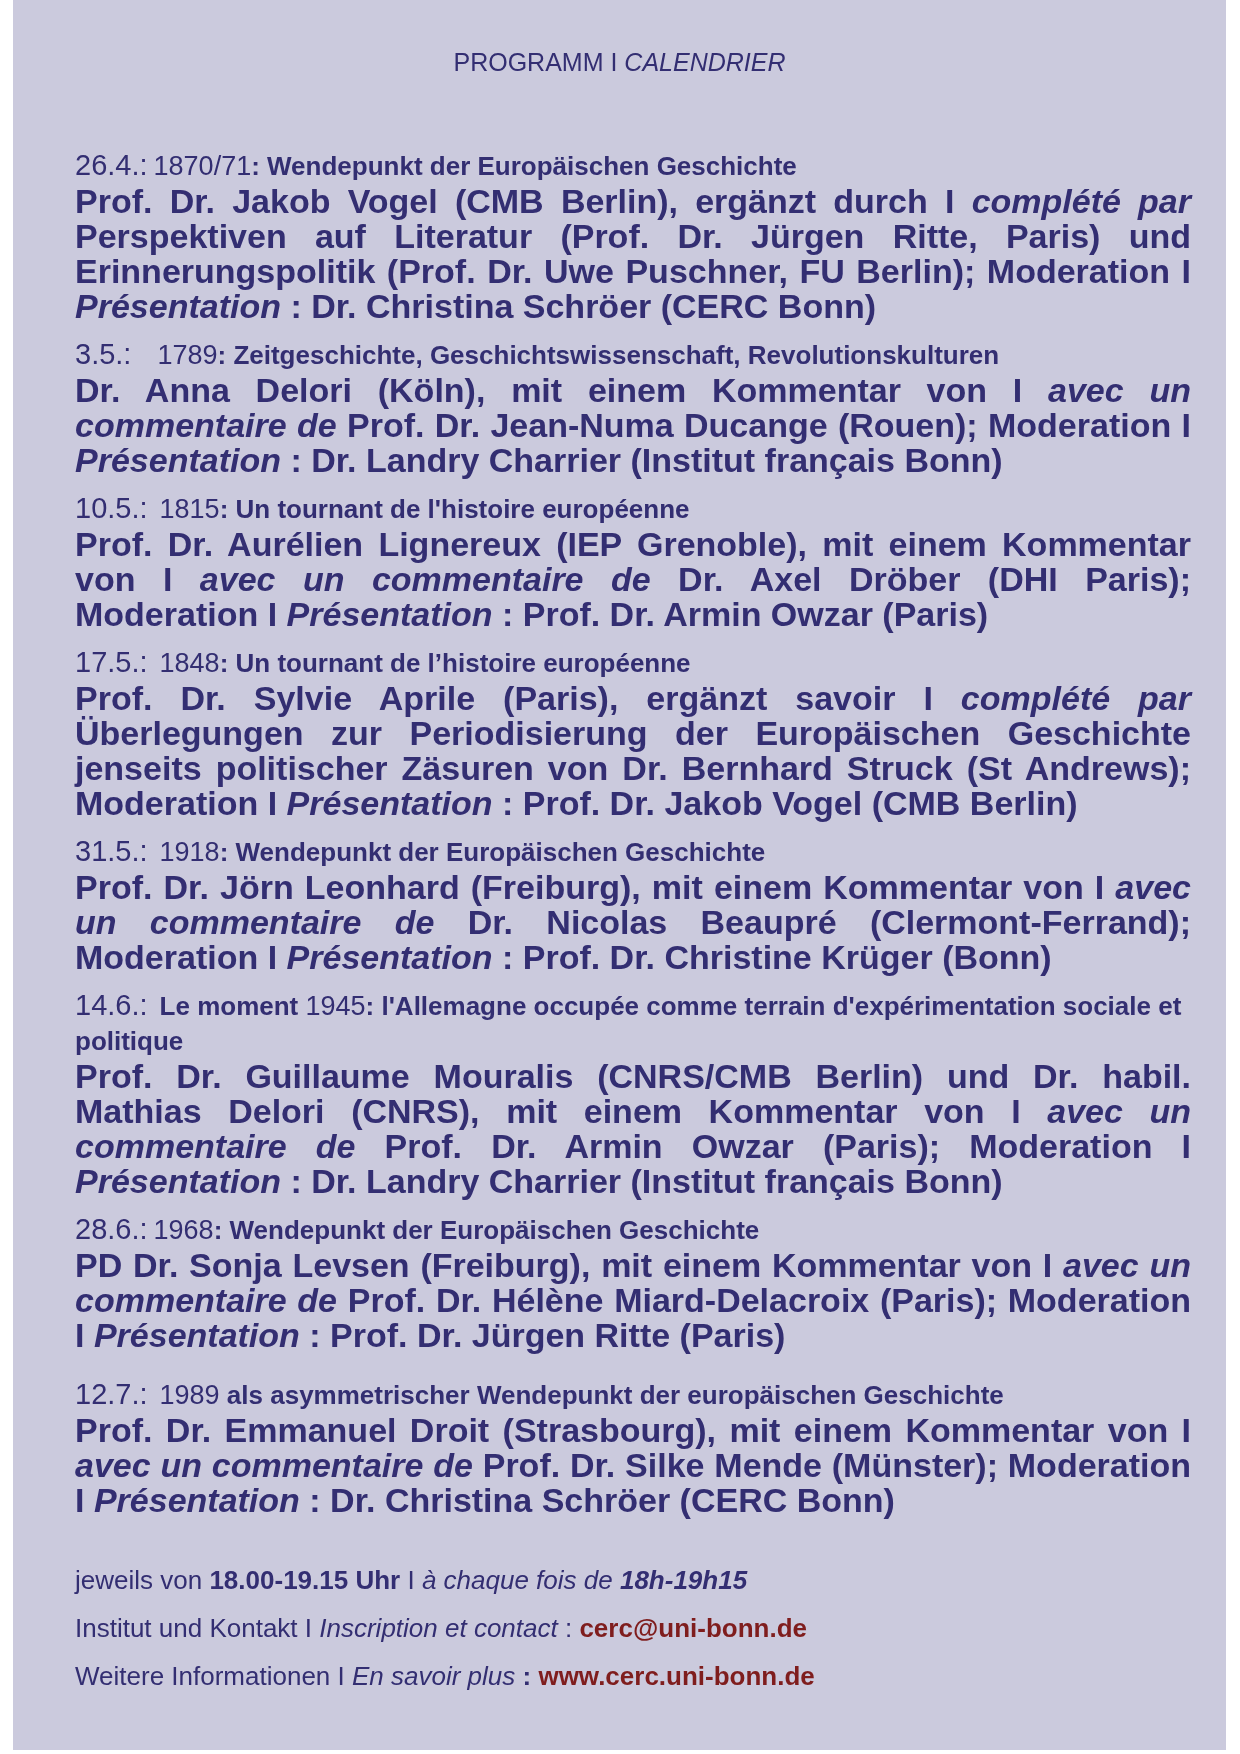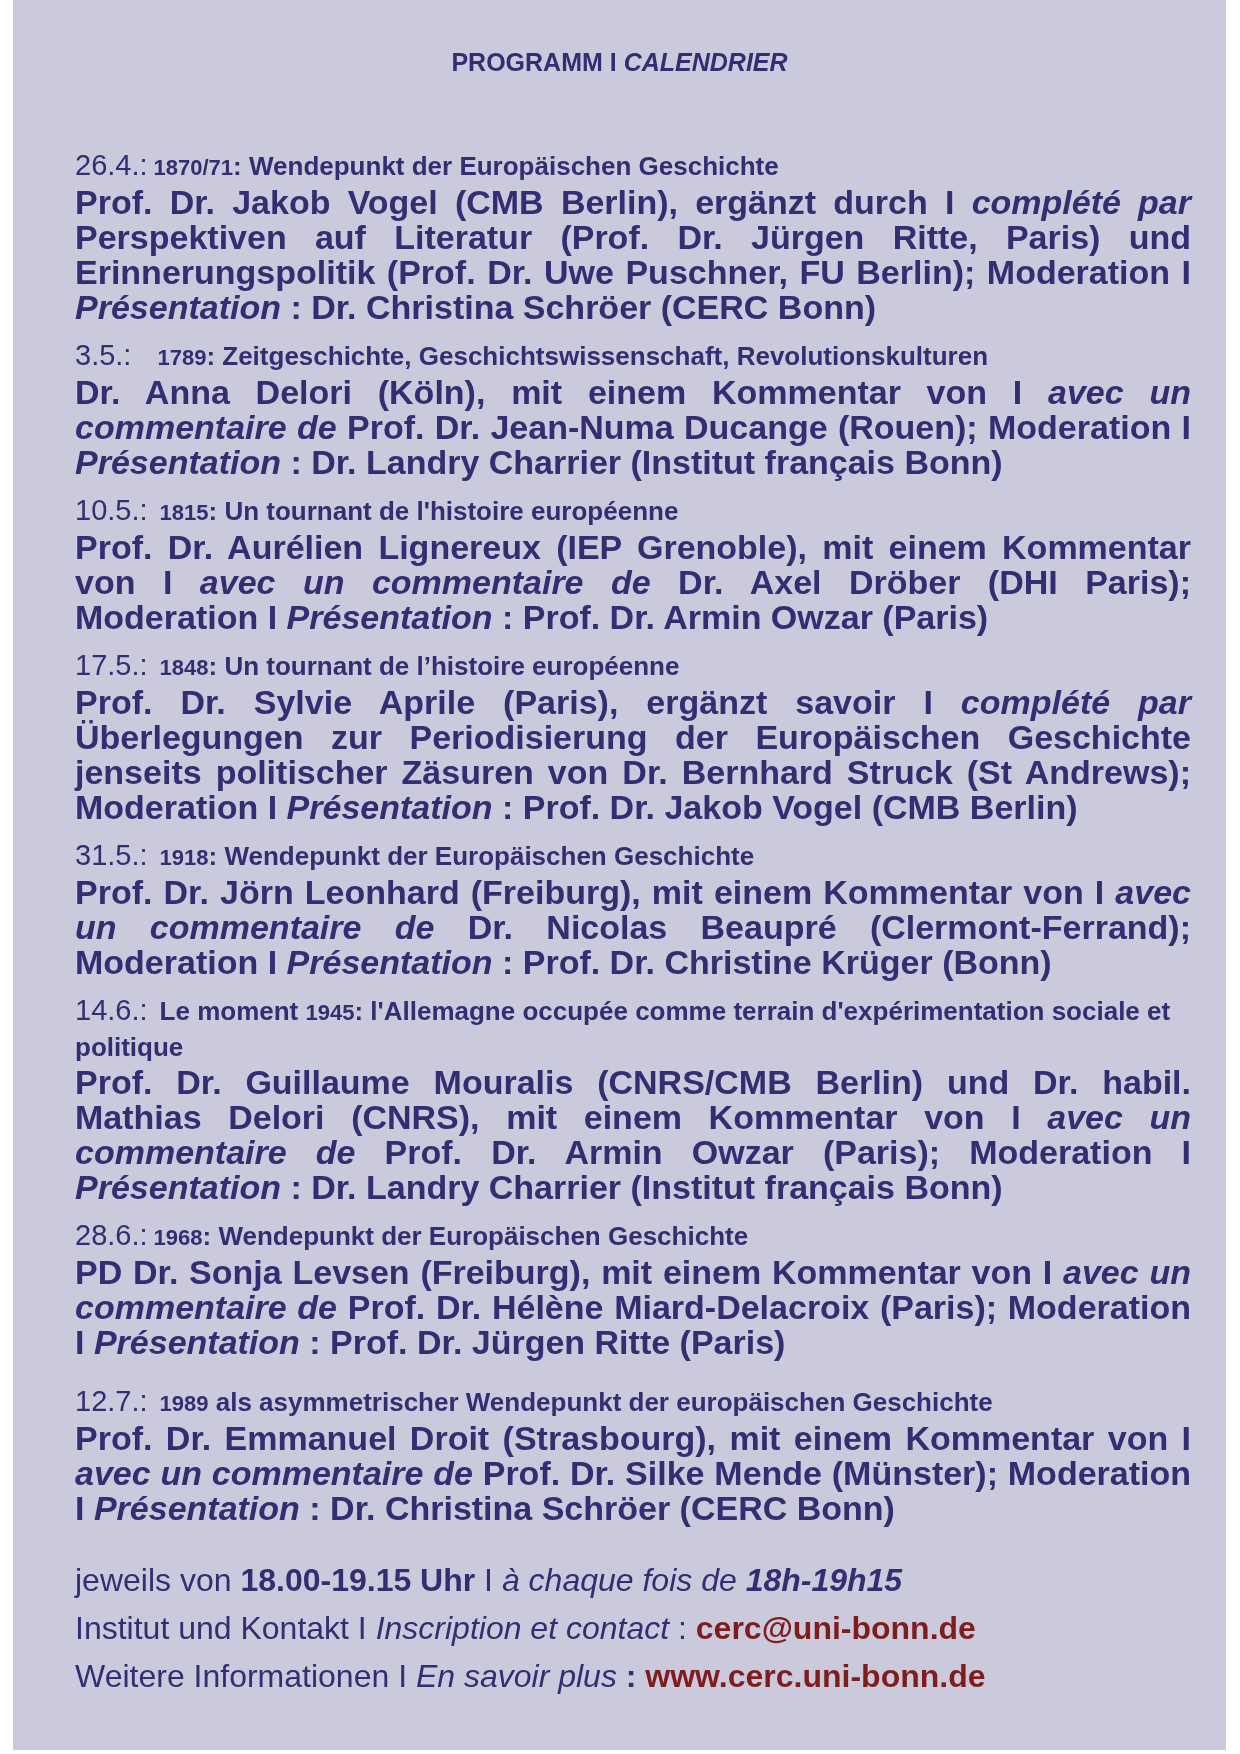--- a/index.html
+++ b/index.html
@@ -23,21 +23,21 @@
       color: #332e72;
       font-family: "Liberation Sans", "DejaVu Sans", sans-serif;
     }
     .page-title {
       position: absolute;
       top: 48px;
       left: 0;
       width: 100%;
       text-align: center;
       font-size: 25px;
-      font-weight: bold;
+      font-weight: normal;
       letter-spacing: 0px;
       font-stretch: condensed;
     }
     .page-title .fr { font-style: italic; }
     .events {
       position: absolute;
       left: 62px;
       top: 148px;
       width: 1116px;
     }
@@ -48,39 +48,39 @@
     .event-head {
       font-size: 26px;
       line-height: 35px;
       font-weight: bold;
     }
     .event-head .date {
       font-weight: normal;
       font-size: 29px;
     }
     .event-head .year {
-      font-size: 22px;
-      font-weight: bold;
+      font-size: 27px;
+      font-weight: normal;
       text-align: right;
     }
     .event-head .date-gap { display: inline-block; width: 6px; }
     .event-body {
       font-size: 34px;
       line-height: 35px;
       text-align: justify;
       font-weight: bold;
     }
     .it { font-style: italic; }
     .b { font-weight: bold; }
     .footer {
       position: absolute;
       left: 62px;
       top: 1563px;
       width: 1116px;
-      font-size: 32px;
+      font-size: 26px;
     }
     .footer .line {
       line-height: 35px;
       margin-bottom: 13px;
       white-space: nowrap;
     }
     a.link {
       color: #7f1d1d;
       text-decoration: none;
       font-weight: bold;

